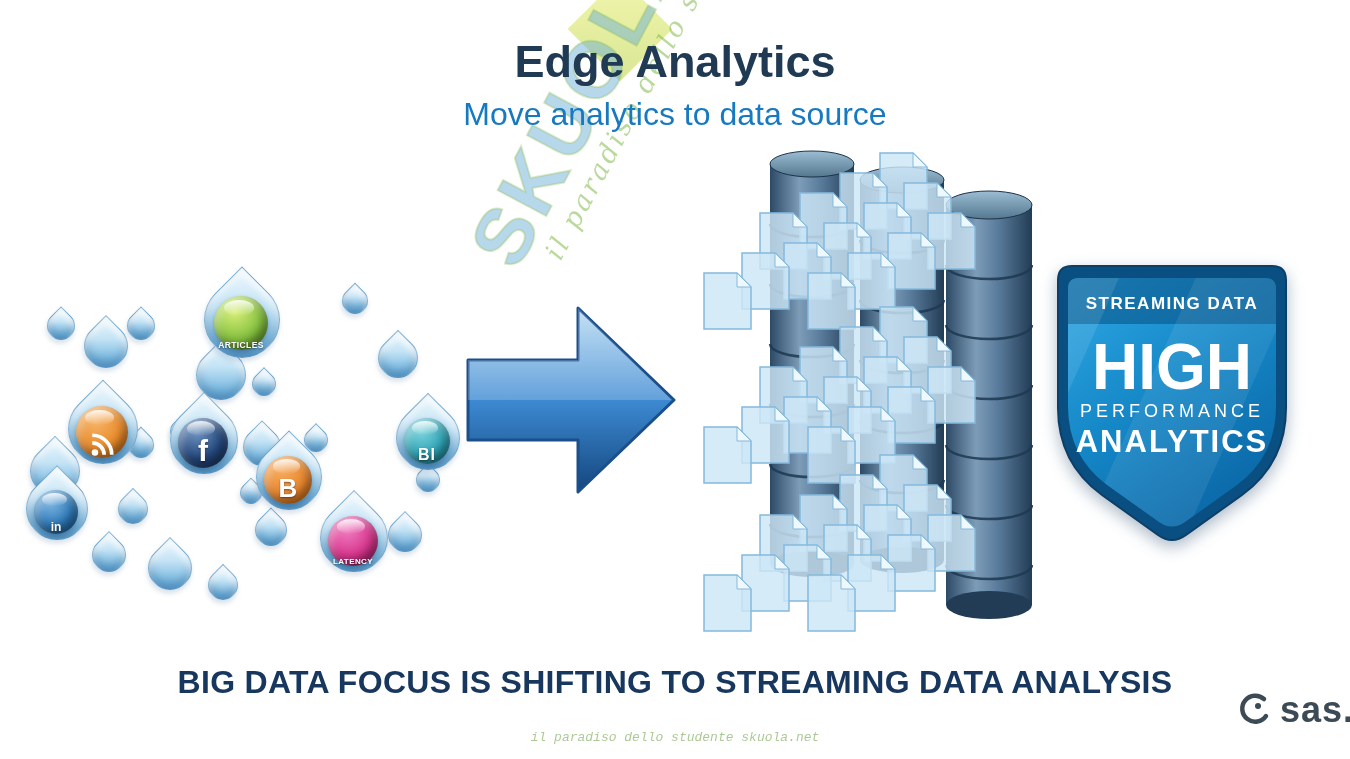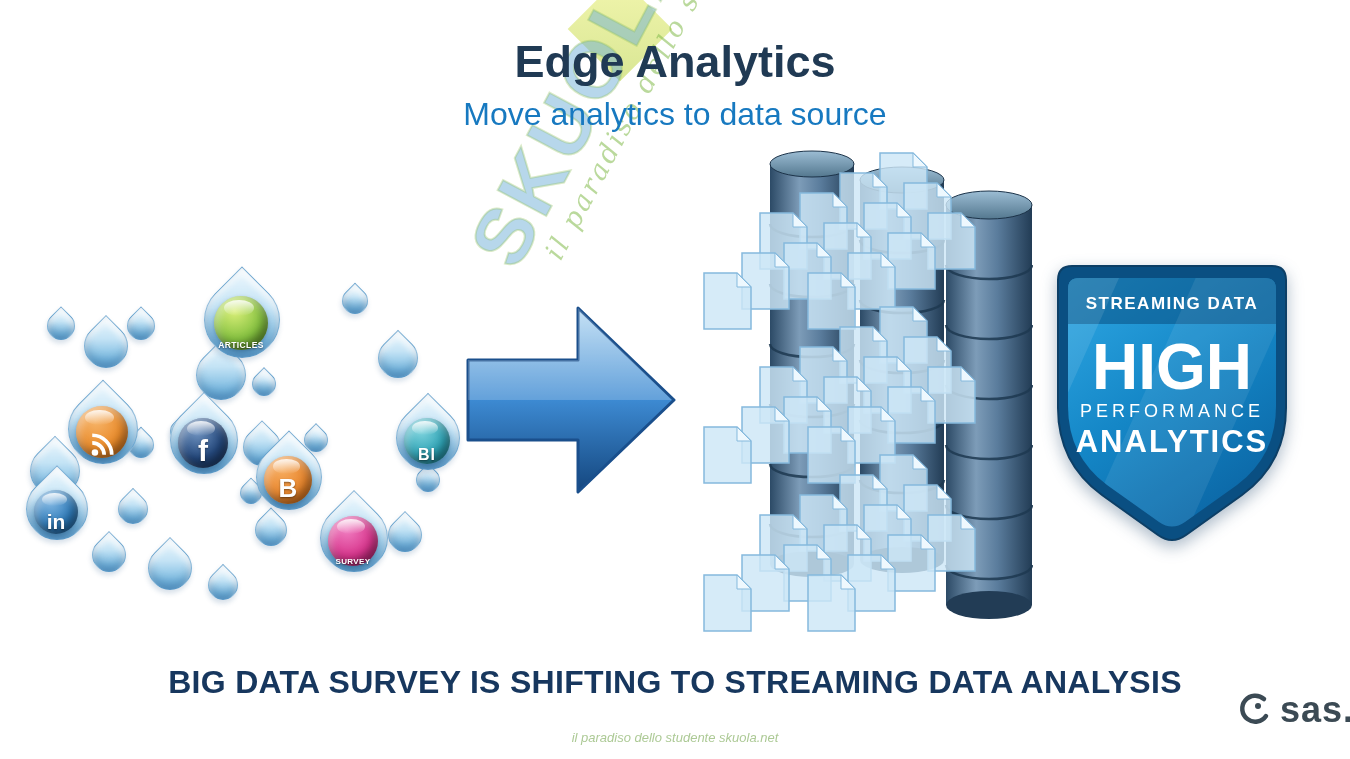--- a/index.html
+++ b/index.html
@@ -24,21 +24,21 @@
     color:rgba(105,172,214,.48);
     -webkit-text-stroke:2px rgba(150,195,95,.35);
   }
   .wm-tagline{
     font-family:"DejaVu Serif", serif; font-style:italic;
     font-size:27px; letter-spacing:3px; margin-top:-10px; margin-left:30px;
     color:rgba(130,185,75,.55);
   }
   .wm-footer{
     position:absolute; left:0; right:0; top:730px; text-align:center;
-    font-family:Liberation Sans, sans-serif; font-style:italic; font-size:13px;
+    font-family:Liberation Mono, monospace; font-style:italic; font-size:13px;
     color:rgba(128,172,92,.65); z-index:1;
   }
   
   .title{
     position:absolute; left:0; right:0; top:36px; text-align:center;
     font-size:45px; font-weight:600; color:#203a54; z-index:2;
   }
   .subtitle{
     position:absolute; left:0; right:0; top:96px; text-align:center;
     font-size:32px; font-weight:400; color:#1779c0; z-index:2;
@@ -163,29 +163,29 @@
 
     <div class="dropwrap" style="left:396px;top:406px;width:62px;height:62px">
       <div class="drop"></div>
       <div class="ball" style="width:46px;height:46px;font-size:16px;letter-spacing:1px;background:radial-gradient(circle at 38% 28%, #7fd4de, #2fa3b5 55%, #10697a)">
         <span>BI</span>
       </div>
     </div>
 
     <div class="dropwrap" style="left:26px;top:478px;width:60px;height:60px">
       <div class="drop"></div>
-      <div class="ball" style="width:44px;height:44px;font-size:21px;background:radial-gradient(circle at 38% 28%, #7fb6e2, #2e7ab8 55%, #144e80)">
+      <div class="ball" style="width:44px;height:44px;font-size:12px;background:radial-gradient(circle at 38% 28%, #7fb6e2, #2e7ab8 55%, #144e80)">
         <span>in</span>
       </div>
     </div>
 
     <div class="dropwrap" style="left:320px;top:504px;width:66px;height:66px">
       <div class="drop"></div>
       <div class="ball" style="width:50px;height:50px;font-size:8px;letter-spacing:.4px;background:radial-gradient(circle at 38% 28%, #f07cc0, #d8368d 55%, #8e1458)">
-        <span>SURVEY</span>
+        <span>LATENCY</span>
       </div>
     </div>
   </div>
 
   <svg class="arrow-svg" width="214" height="204" viewBox="0 0 214 204">
     <defs>
       <linearGradient id="ag" x1="0" y1="0" x2="0" y2="1">
         <stop offset="0" stop-color="#b9dbf3"></stop>
         <stop offset="0.5" stop-color="#3d8ad2"></stop>
         <stop offset="1" stop-color="#14467e"></stop>
@@ -318,21 +318,21 @@
       <rect x="-30" y="-20" width="55" height="400" transform="rotate(24 120 150)" fill="#ffffff" opacity=".10"></rect>
       <rect x="95" y="-40" width="95" height="440" transform="rotate(24 120 150)" fill="#ffffff" opacity=".08"></rect>
     </g>
     <text x="126" y="53" text-anchor="middle" font-size="17" font-weight="bold" letter-spacing="1.5" fill="#ffffff">STREAMING DATA</text>
     <text x="126" y="133" text-anchor="middle" font-size="64" font-weight="bold" fill="#ffffff">HIGH</text>
     <text x="126" y="161" text-anchor="middle" font-size="18" letter-spacing="4" fill="#ffffff">PERFORMANCE</text>
     <text x="126" y="196" text-anchor="middle" font-size="31" font-weight="bold" letter-spacing="2" fill="#ffffff">ANALYTICS</text>
   </svg>
 
   <div class="caption">
-    <div>BIG DATA SURVEY IS SHIFTING TO STREAMING DATA ANALYSIS</div>
+    <div>BIG DATA FOCUS IS SHIFTING TO STREAMING DATA ANALYSIS</div>
   </div>
 
   <div class="sas-logo">
     <svg width="36" height="36" viewBox="0 0 36 36">
       <path d="M28 7 A13 13 0 1 0 30 24" fill="none" stroke="#3b4a54" stroke-width="4.5" stroke-linecap="round"></path>
       <circle cx="22" cy="14" r="3" fill="#3b4a54"></circle>
     </svg>
     <span class="sas-text">sas.</span>
   </div>
 

